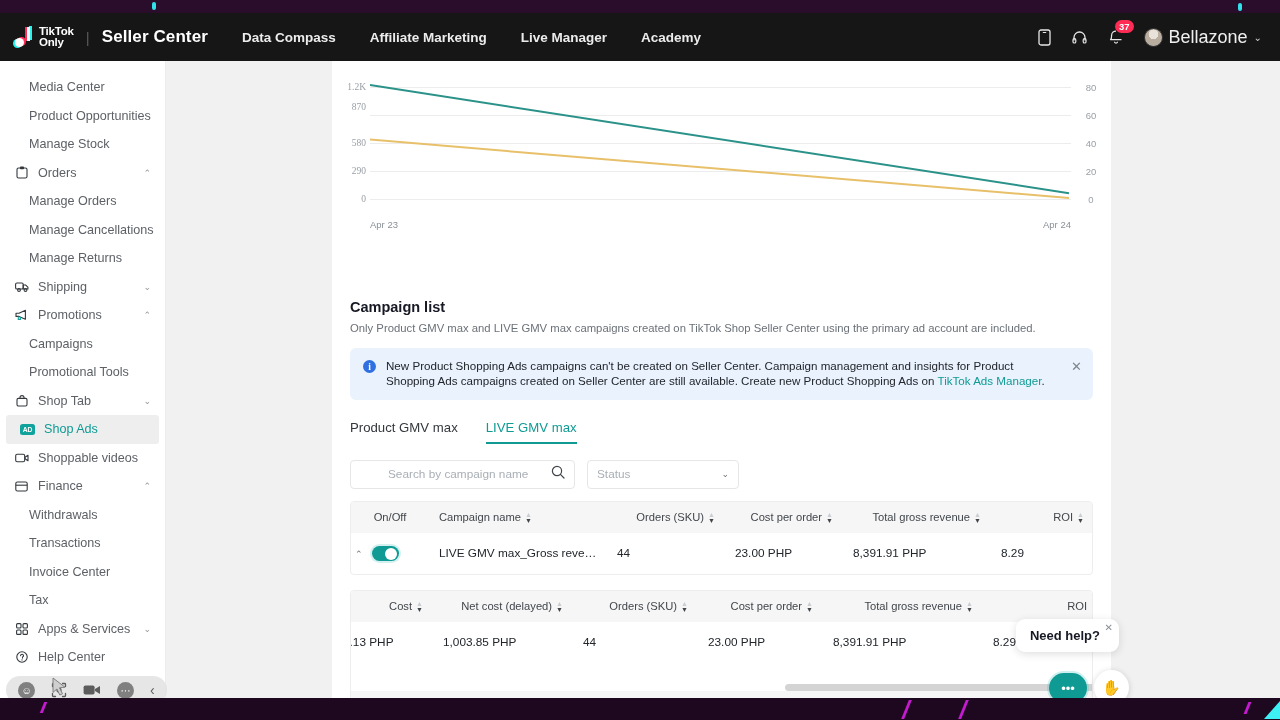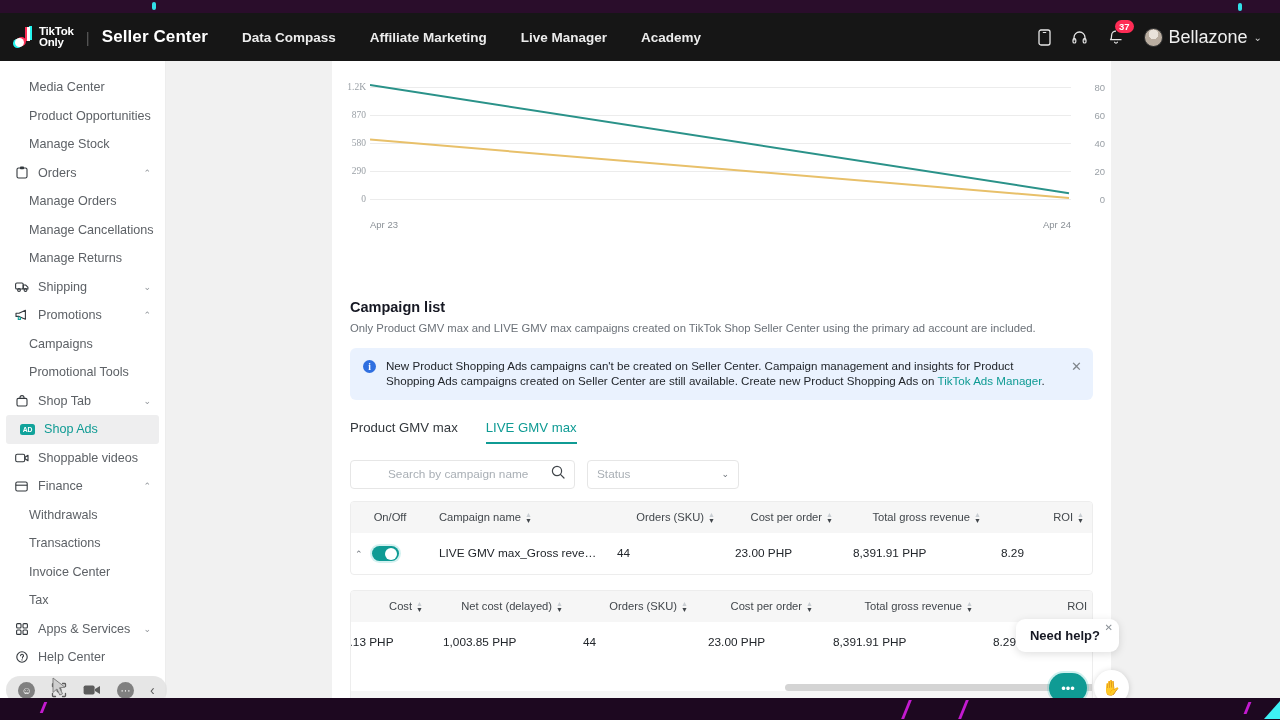--- a/index.html
+++ b/index.html
@@ -86,21 +86,21 @@
   .content { position: absolute; top: 61px; left: 166px; width: 1114px; height: 637px; background: #f1f1f1; overflow: hidden; }
   .card { position: absolute; left: 166px; top: 0; width: 779px; background: #fff; }
   .card-chart { height: 222px; }
   .card-main { top: 222px; height: 452px; padding: 0 18px; }
 
   
   .chart-area { position: relative; width: 100%; height: 160px; margin-top: 8px; }
   .grid-line { position: absolute; left: 38px; right: 40px; height: 1px; background: #ececec; }
   .ytick { position: absolute; font-size: 9.5px; color: #9aa0a6; transform: translateY(-50%); }
   .ytick.left { left: 6px; width: 28px; text-align: right; font-family: Liberation Serif, serif; }
-  .ytick.right { right: 6px; width: 28px; text-align: right; }
+  .ytick.right { right: 6px; width: 28px; text-align: center; }
   .xtick { position: absolute; font-size: 9.5px; color: #8a9096; bottom: -1px; }
 
   
   .sec-title { font-size: 14.5px; font-weight: bold; color: #161823; padding-top: 16px; }
   .sec-sub { font-size: 11.3px; color: #6b7178; margin-top: 7px; }
 
   .banner {
     margin-top: 14px; background: #eaf2fe; border-radius: 6px;
     display: flex; align-items: flex-start; padding: 11px 12px 11px 13px; gap: 10px; position: relative;
   }
@@ -399,21 +399,21 @@
 
         <div class="grid-line" style="top:18px;"></div>
         <div class="grid-line" style="top:46px;"></div>
         <div class="grid-line" style="top:74px;"></div>
         <div class="grid-line" style="top:102px;"></div>
         <div class="grid-line" style="top:130px;"></div>
 
         <div class="ytick left" style="top:130px;">0</div>
         <div class="ytick left" style="top:102px;">290</div>
         <div class="ytick left" style="top:74px;">580</div>
-        <div class="ytick left" style="top:46px;">870</div>
+        <div class="ytick left" style="top:38px;">870</div>
         <div class="ytick left" style="top:18px;">1.2K</div>
 
         <div class="ytick right" style="top:130px;">0</div>
         <div class="ytick right" style="top:102px;">20</div>
         <div class="ytick right" style="top:74px;">40</div>
         <div class="ytick right" style="top:46px;">60</div>
         <div class="ytick right" style="top:18px;">80</div>
 
         <svg id="chart-svg" style="position:absolute;left:38px;top:0;width:701px;height:160px;" viewBox="0 0 701 160" preserveAspectRatio="none">
           <polyline id="series-teal" fill="none" stroke="#2a9289" stroke-width="2" points="0,16.1 699,124.2"></polyline>

